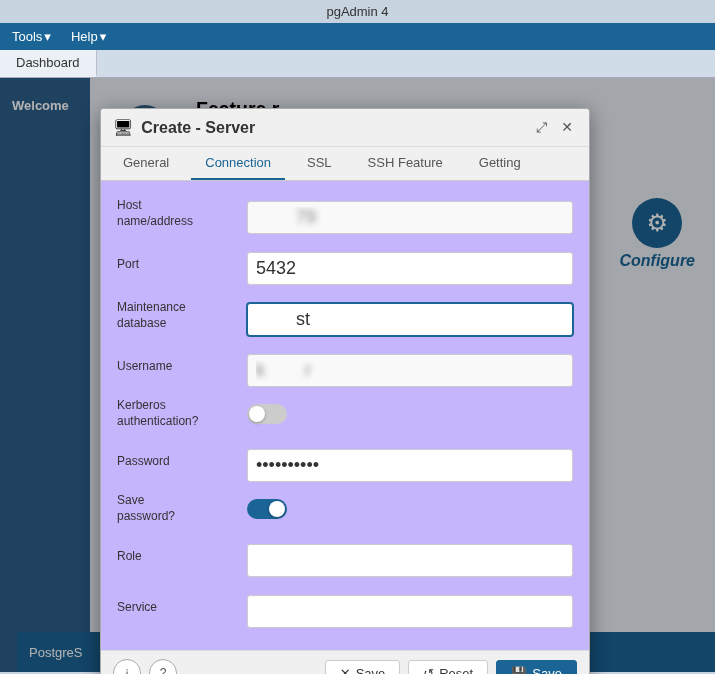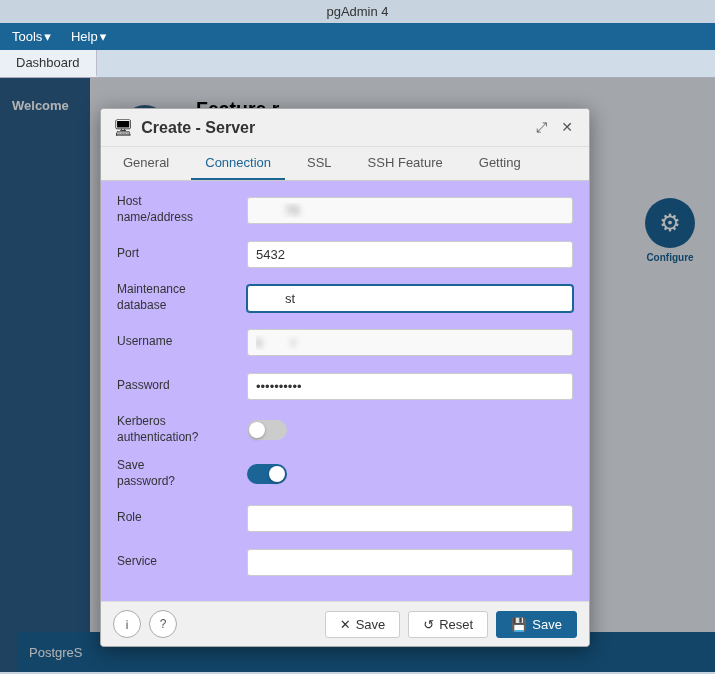--- a/index.html
+++ b/index.html
@@ -137,24 +137,25 @@
       background: #1a6496;
       border-radius: 50%;
       display: flex;
       align-items: center;
       justify-content: center;
       color: white;
       font-size: 24px;
       cursor: pointer;
     }
     .configure-label {
-      font-size: 10px;
+      font-size: 16px;
       color: #1a6496;
       margin-top: 4px;
       font-weight: bold;
+      font-style: italic;
     }
 
     
     .pg-strip {
       position: absolute;
       bottom: 0;
       left: 17px;
       right: 0;
       background: #1a6496;
       height: 40px;
@@ -254,26 +255,27 @@
     .form-label {
       width: 130px;
       font-size: 12px;
       color: #333;
       flex-shrink: 0;
       line-height: 1.3;
     }
     .form-control {
       flex: 1;
       padding: 5px 8px;
-      font-size: 13px;
+      font-size: 18px;
       border: 1px solid #ccc;
       border-radius: 3px;
       outline: none;
       background: white;
       color: #333;
+      margin-top: 8px;
     }
     .form-control.highlighted {
       border-color: #1a6496;
       box-shadow: 0 0 0 1px #1a6496;
     }
     .form-control.blurred-value {
       color: #aaa;
       background: #f9f9f9;
     }
 
@@ -495,33 +497,33 @@
 database</div>
           <input type="text" class="form-control highlighted" style="flex: 1 1 0%;" value="        st">
         </div>
 
         <div class="form-row">
           <div class="form-label">Username</div>
           <input type="text" class="form-control blurred-value" style="flex: 1 1 0%; color: transparent; text-shadow: rgba(0, 0, 0, 0.5) 0px 0px 6px;" value="k        r">
         </div>
 
         <div class="form-row">
-          <div class="form-label">Password</div>
-          <input type="password" class="form-control" style="flex: 1 1 0%;" value="1234567890">
-        </div>
-
-        <div class="form-row">
           <div class="form-label" style="white-space:pre-line;">Kerberos
 authentication?</div>
           <div class="toggle-container">
             <div class="toggle">
               <div class="toggle-track"></div>
               <div class="toggle-thumb"></div>
             </div>
           </div>
+        </div>
+
+        <div class="form-row">
+          <div class="form-label">Password</div>
+          <input type="password" class="form-control" style="flex: 1 1 0%;" value="1234567890">
         </div>
 
         <div class="form-row">
           <div class="form-label" style="white-space:pre-line;">Save
 password?</div>
           <div class="toggle-container">
             <div class="toggle">
               <div class="toggle-track on"></div>
               <div class="toggle-thumb on"></div>
             </div>

